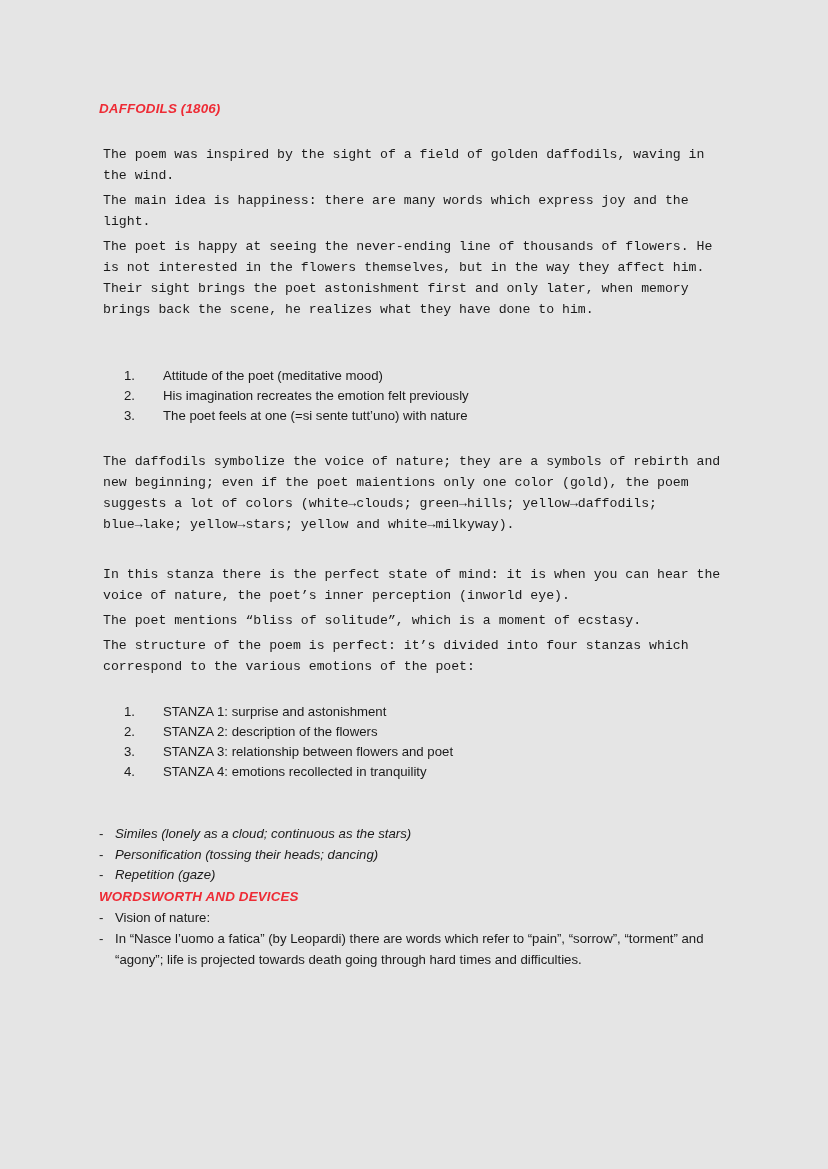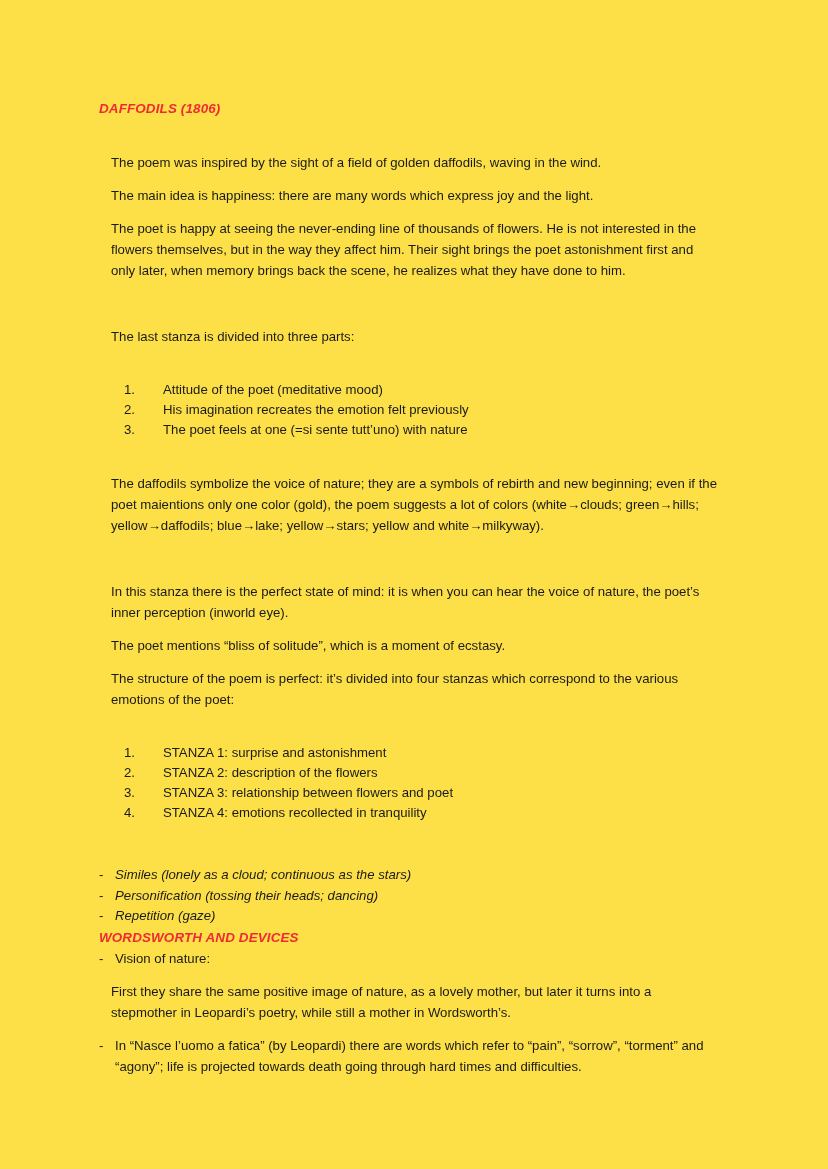--- a/index.html
+++ b/index.html
@@ -11,40 +11,41 @@
     width: 828px;
     height: 1169px;
     font-family: "Liberation Sans", sans-serif;
     color: #1a1a1a;
     overflow: hidden;
   }
   .page {
     position: relative;
     width: 828px;
     height: 1169px;
-    background: #fde047;
+    background: #e5e5e5;
     box-sizing: border-box;
     padding: 98px 92px 0 99px;
   }
   .doc-body {
     width: 632px;
     font-size: 13.2px;
     line-height: 21px;
   }
   .heading-red {
     color: #ee2b35;
     font-style: italic;
     font-weight: bold;
     font-size: 13.4px;
     line-height: 21px;
     letter-spacing: 0.15px;
   }
   .para {
-    margin: 12px;
+    margin: 4px;
     line-height: 21px;
+    font-family: Liberation Mono, monospace;
   }
   .spacer-lg { height: 21px; }
 
   ol.num-list {
     margin: 0;
     padding: 0;
     list-style: none;
   }
   ol.num-list li {
     display: flex;
@@ -97,21 +98,20 @@
     <div class="heading-red">DAFFODILS (1806)</div>
 
     <div class="spacer-lg"></div>
 
     <p class="para">The poem was inspired by the sight of a field of golden daffodils, waving in the wind.</p>
     <p class="para">The main idea is happiness: there are many words which express joy and the light.</p>
     <p class="para">The poet is happy at seeing the never-ending line of thousands of flowers. He is not interested in the flowers themselves, but in the way they affect him. Their sight brings the poet astonishment first and only later, when memory brings back the scene, he realizes what they have done to him.</p>
 
     <div class="spacer-lg"></div>
 
-    <p class="para">The last stanza is divided into three parts:</p>
 
     <div class="spacer-lg"></div>
 
     <ol class="num-list">
       <li>
         <span class="marker">1.</span>
         <span class="item-text">Attitude of the poet (meditative mood)</span>
       </li>
       <li>
         <span class="marker">2.</span>
@@ -174,21 +174,20 @@
       </li>
     </ul>
 
     <div class="heading-red">WORDSWORTH AND DEVICES</div>
 
     <div class="inline-dash-line">
       <span class="dash">-</span>
       <span class="item-text">Vision of nature:</span>
     </div>
 
-    <p class="para">First they share the same positive image of nature, as a lovely mother, but later it turns into a stepmother in Leopardi’s poetry, while still a mother in Wordsworth’s.</p>
 
     <div class="inline-dash-line">
       <span class="dash">-</span>
       <span class="item-text">In “Nasce l’uomo a fatica” (by Leopardi) there are words which refer to “pain”, “sorrow”, “torment” and “agony”; life is projected towards death going through hard times and difficulties.</span>
     </div>
 
 
   </div>
 </div>
 

